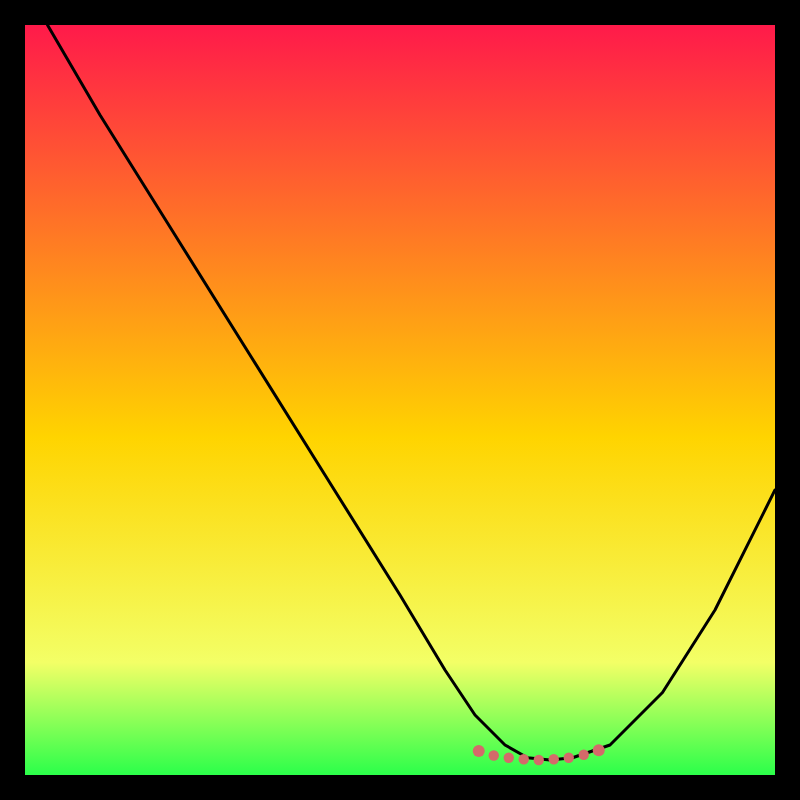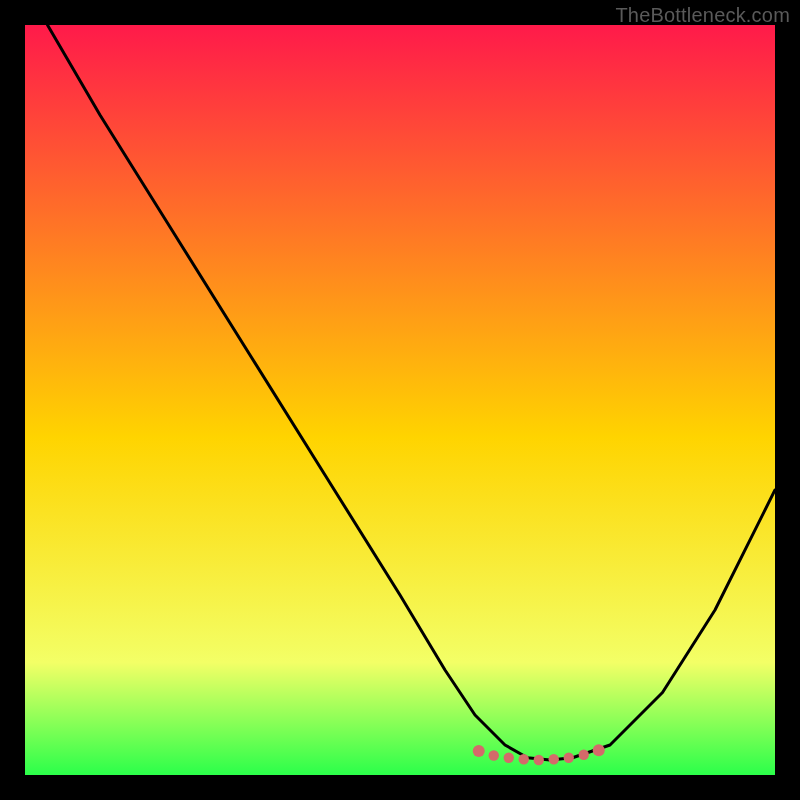--- a/index.html
+++ b/index.html
@@ -38,21 +38,20 @@
   .plot svg {
     display: block;
     width: 750px;
     height: 750px;
   }
 </style>
 </head>
 <body>
 
 <div class="outer">
-  <div class="watermark">TheBottleneck.com</div>
 
   <div class="plot">
     <svg id="chart-svg" viewBox="0 0 750 750" preserveAspectRatio="none">
       <defs>
         <linearGradient id="bg-grad" x1="0" y1="0" x2="0" y2="1">
           <stop id="g0" offset="0%" stop-color="#ff1a4a"></stop>
           <stop id="g1" offset="55%" stop-color="#ffd400"></stop>
           <stop id="g2" offset="85%" stop-color="#f3ff66"></stop>
           <stop id="g3" offset="100%" stop-color="#2bff4a"></stop>
         </linearGradient>

